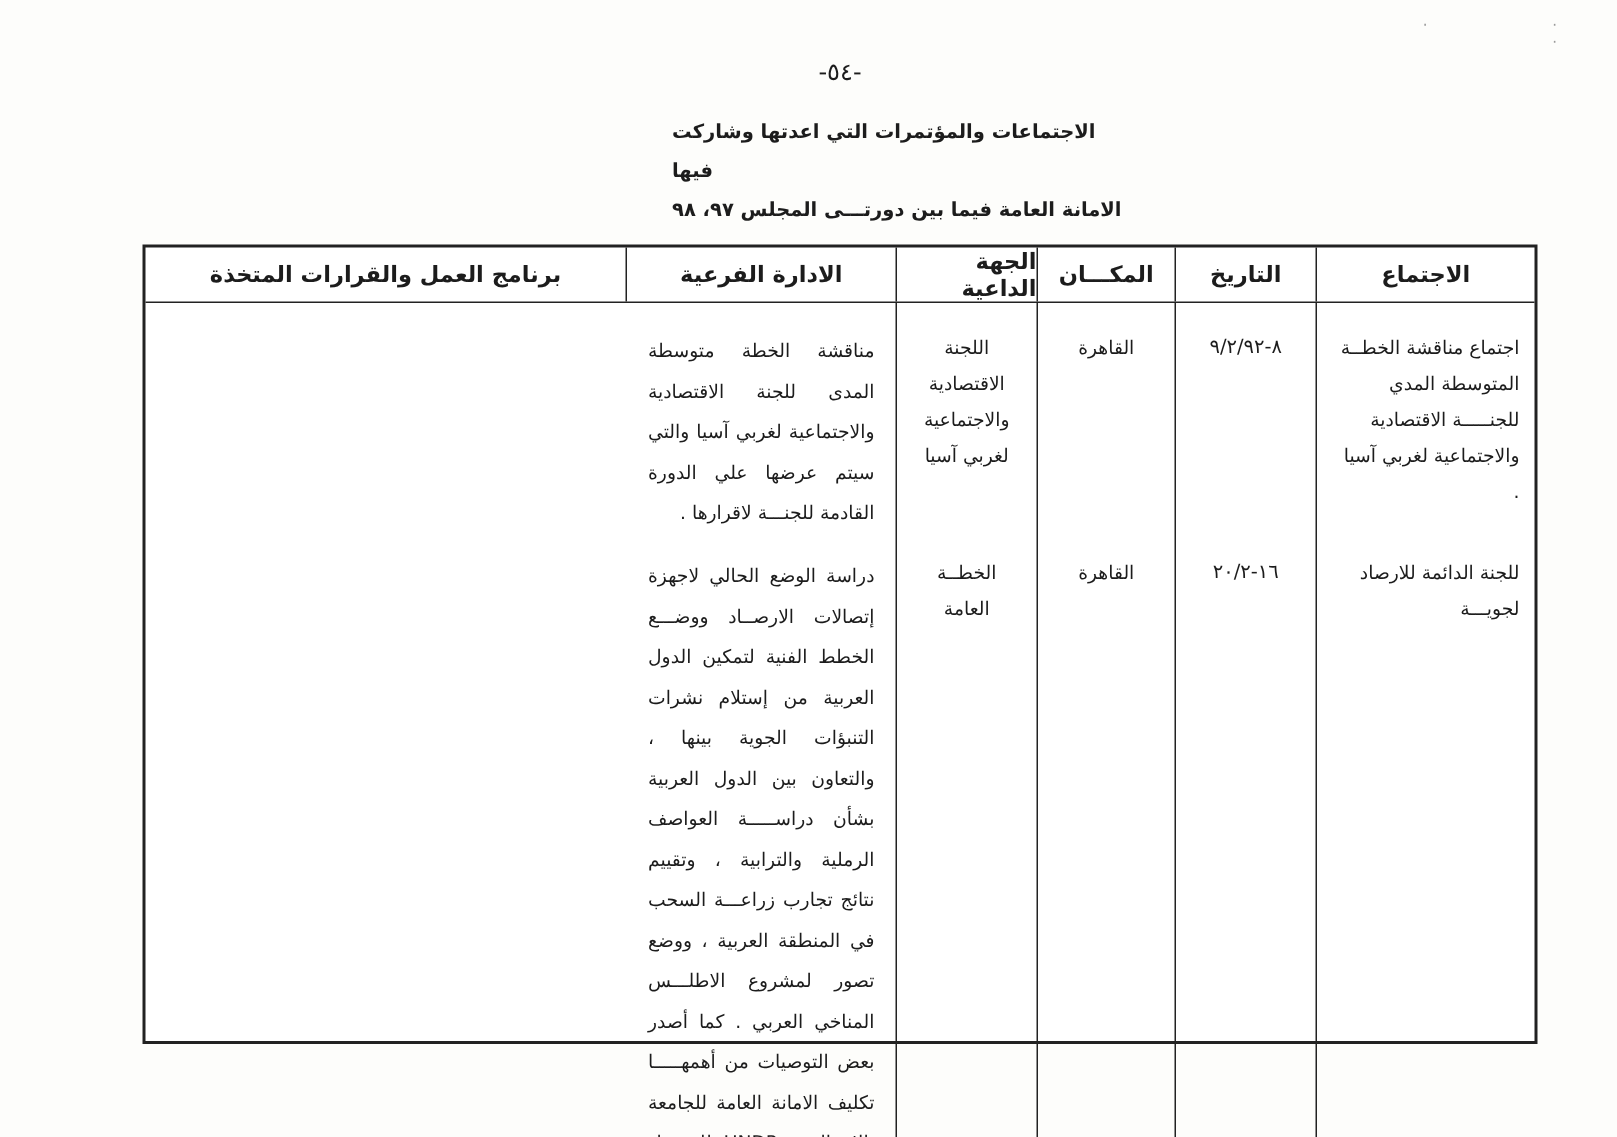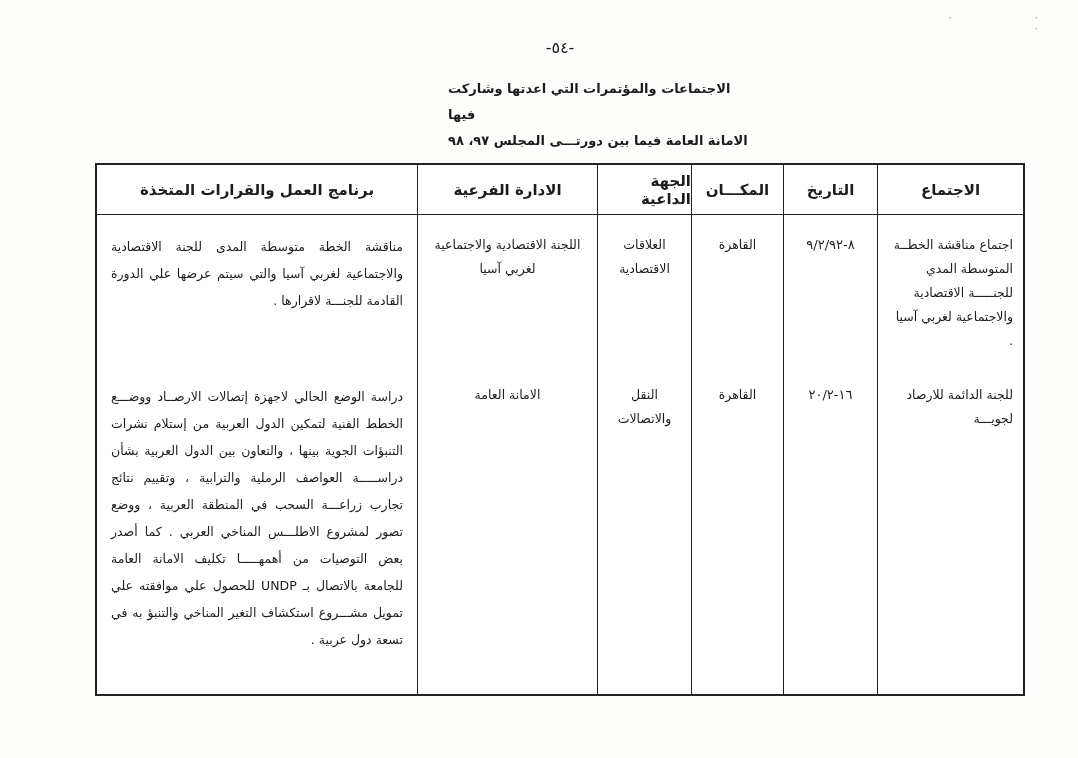--- a/index.html
+++ b/index.html
@@ -117,35 +117,27 @@
 
     <div class="td">
       <div class="block1">
         <div class="cell-text center">القاهرة</div>
       </div>
       <div class="block2">
         <div class="cell-text center">القاهرة</div>
       </div>
     </div>
 
-    <div class="td">
-      <div class="block1">
-        <div class="cell-text center">العلاقات الاقتصادية</div>
-      </div>
-      <div class="block2">
-        <div class="cell-text center">النقل والاتصالات</div>
-      </div>
-    </div>
 
     <div class="td">
       <div class="block1">
         <div class="cell-text center">اللجنة الاقتصادية والاجتماعية لغربي آسيا</div>
       </div>
       <div class="block2">
-        <div class="cell-text center">الامانة العامة</div>
+        <div class="cell-text center">الخطــة العامة</div>
       </div>
     </div>
 
     <div class="td">
       <div class="block1">
         <div class="program-text justify">مناقشة الخطة متوسطة المدى للجنة الاقتصادية والاجتماعية لغربي آسيا والتي سيتم عرضها علي الدورة القادمة للجنـــة لاقرارها .</div>
       </div>
       <div class="block2">
         <div class="program-text justify">دراسة الوضع الحالي لاجهزة إتصالات الارصــاد ووضـــع الخطط الفنية لتمكين الدول العربية من إستلام نشرات التنبؤات الجوية بينها ، والتعاون بين الدول العربية بشأن دراســـــة العواصف الرملية والترابية ، وتقييم نتائج تجارب زراعـــة السحب في المنطقة العربية ، ووضع تصور لمشروع الاطلـــس المناخي العربي . كما أصدر بعض التوصيات من أهمهـــــا تكليف الامانة العامة للجامعة بالاتصال بـ UNDP للحصول علي موافقته علي تمويل مشـــروع استكشاف التغير المناخي والتنبؤ به في تسعة دول عربية .</div>
       </div>

